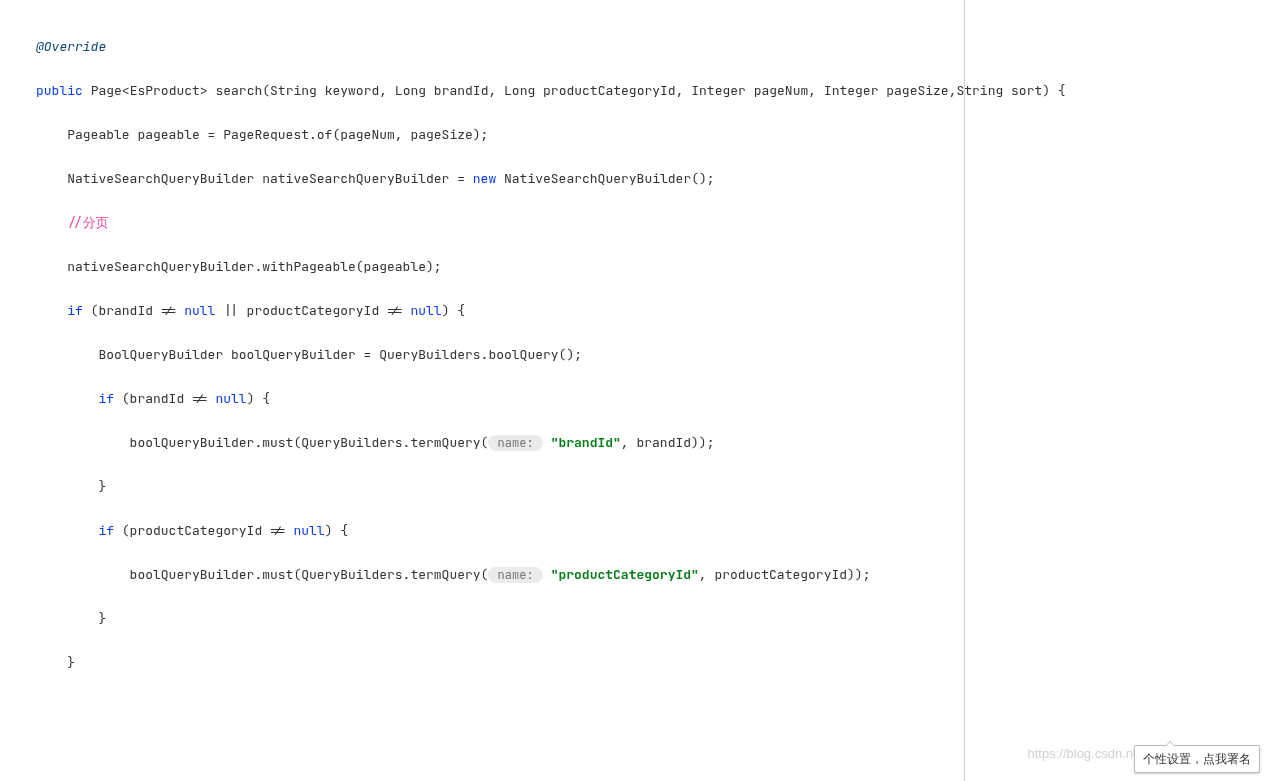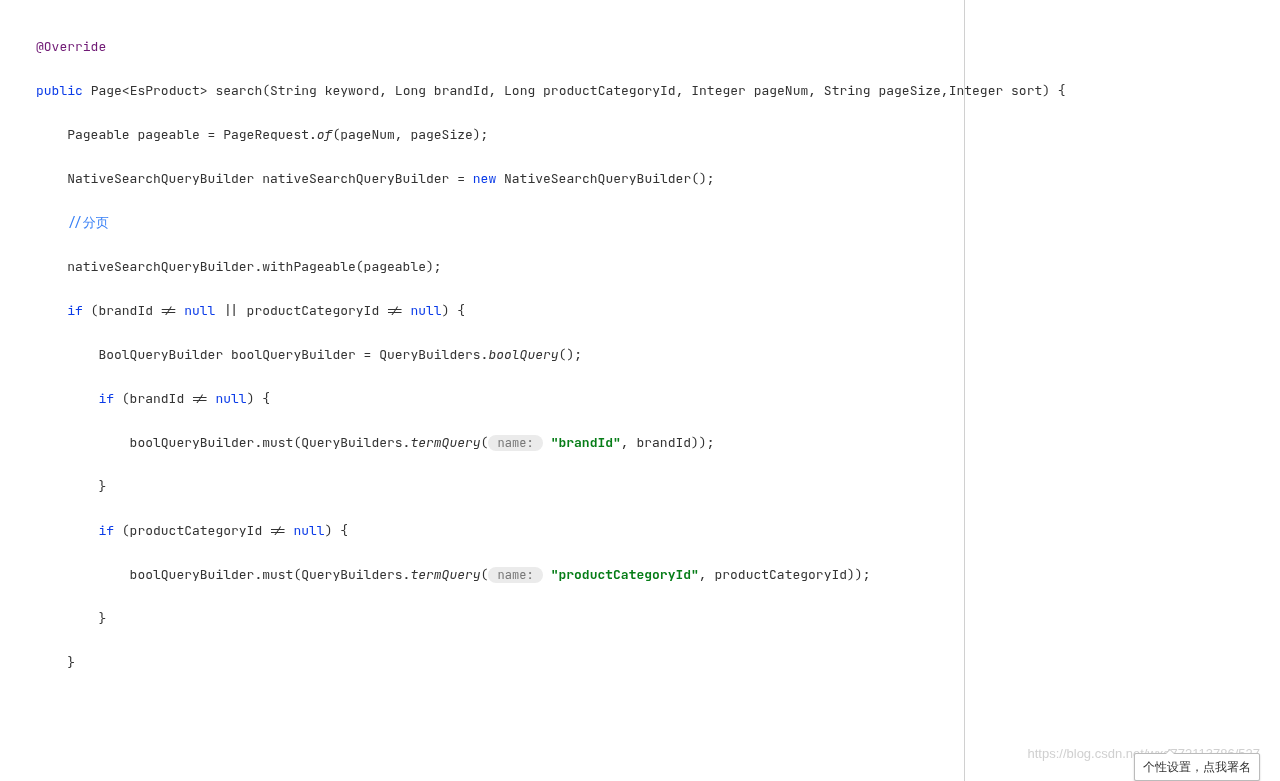--- a/index.html
+++ b/index.html
@@ -19,36 +19,36 @@
 }
 .code {
   position:absolute;
   left:0; top:0;
   padding: 14px 0 0 36px;
   white-space: pre;
   letter-spacing:0;
 }
 .code .line { display:block; }
 .kw { color:#0a3be8;text-align:right; }
-.ann { color:#701a75; }
+.ann { color:#0c4a6e;font-style:italic; }
 .str { color:#067d17; font-weight:bold; }
-.ital { font-style:italic; }
+.ital { }
 .hint { background:#ebebeb; color:#777; padding:0 2px; border-radius:8px; font-size:12px; }
-.comment { color:#3b82f6;margin-top:15px; }
+.comment { color:#ec4899;margin-top:15px; }
 .watermark {
   position:absolute;
   right:20px; bottom:16px;
   color:#d0d0d0;
   font-family:Arial,sans-serif;
   font-size:13px;
   pointer-events:none;
 }
 .tooltip {
   position:absolute;
-  right:20px; bottom:0;
+  right:20px; bottom:8px;
   background:#fff;
   border:1px solid #bbb;
   border-radius:2px;
   padding:2px 8px;
   font-family:Arial,"Microsoft YaHei",sans-serif;
   font-size:12px;
   color:#333;
   box-shadow:0 1px 2px rgba(0,0,0,.2);
 }
 .tooltip::before{
@@ -67,21 +67,21 @@
   border-right:5px solid transparent;
   border-bottom:5px solid #fff;
 }
 </style>
 </head>
 <body>
 
 <div class="editor">
 <div class="code">
 <span class="line"><span class="ann">@Override</span></span>
-<span class="line"><span class="kw">public</span> <span>Page&lt;EsProduct&gt;</span> <span>search</span><span>(String keyword, Long brandId, Long productCategoryId, Integer pageNum, String pageSize,Integer sort) {</span></span>
+<span class="line"><span class="kw">public</span> <span>Page&lt;EsProduct&gt;</span> <span>search</span><span>(String keyword, Long brandId, Long productCategoryId, Integer pageNum, Integer pageSize,String sort) {</span></span>
 <span class="line"><span>    Pageable pageable = PageRequest.</span><span class="ital">of</span><span>(pageNum, pageSize);</span></span>
 <span class="line"><span>    NativeSearchQueryBuilder nativeSearchQueryBuilder = </span><span class="kw">new</span><span> NativeSearchQueryBuilder();</span></span>
 <span class="line"><span class="comment">    //分页</span></span>
 <span class="line"><span>    nativeSearchQueryBuilder.withPageable(pageable);</span></span>
 <span class="line"><span>    </span><span class="kw">if</span><span> (brandId != </span><span class="kw">null</span><span> || productCategoryId != </span><span class="kw">null</span><span>) {</span></span>
 <span class="line"><span>        BoolQueryBuilder boolQueryBuilder = QueryBuilders.</span><span class="ital">boolQuery</span><span>();</span></span>
 <span class="line"><span>        </span><span class="kw">if</span><span> (brandId != </span><span class="kw">null</span><span>) {</span></span>
 <span class="line"><span>            boolQueryBuilder.must(QueryBuilders.</span><span class="ital">termQuery</span><span>(</span><span class="hint"> name: </span> <span class="str">"brandId"</span><span>, brandId));</span></span>
 <span class="line"><span>        }</span></span>
 <span class="line"><span>        </span><span class="kw">if</span><span> (productCategoryId != </span><span class="kw">null</span><span>) {</span></span>

